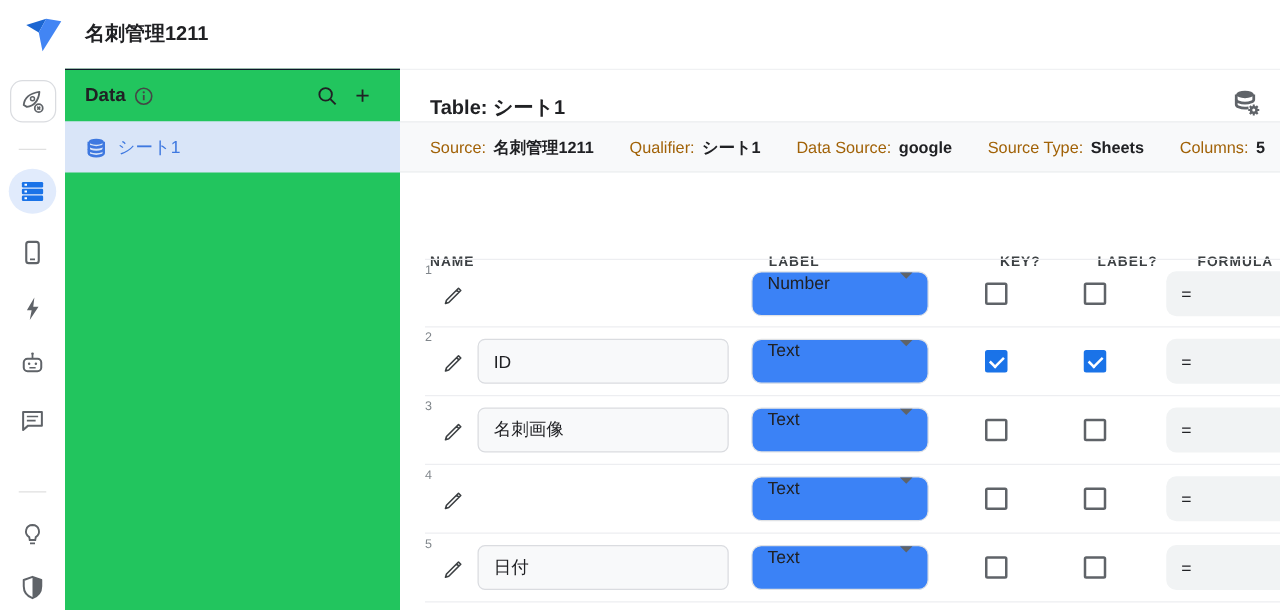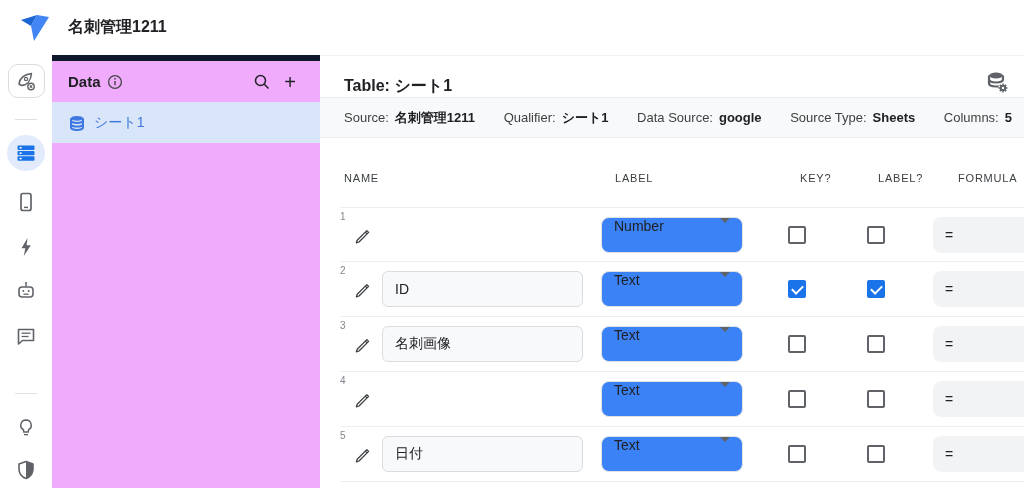--- a/index.html
+++ b/index.html
@@ -29,21 +29,21 @@
   .rail-item.selected { background:#e1ebfc; }
   .ri-data   { margin-top:15px; }
   .ri-phone  { margin-top:13px; }
   .ri-bolt   { margin-top:9px; }
   .ri-robot  { margin-top:8px; }
   .ri-chat   { margin-top:9px; }
   .ri-bulb   { margin-top:16px; }
   .ri-shield { margin-top:6px; }
 
   
-  .datapanel { width:268px; background:#f0abfc; flex-shrink:0; border-top:6px solid #0f172a; }
+  .datapanel { width:268px; background:#22c55e; flex-shrink:0; border-top:1px solid #0f172a; }
   .dp-header { height:41px; display:flex; align-items:center; padding:0 16px; }
   .dp-title { font-size:15px; font-weight:bold; margin-right:6px; }
   .dp-spacer { flex:1; }
   .dp-icon-btn { width:28px; height:28px; display:flex; align-items:center; justify-content:center; cursor:pointer; }
   .plus-glyph { font-size:20px; font-weight:400; color:#202124; line-height:1; }
   .dp-item { height:41px; display:flex; align-items:center; padding-left:16px; background:#d9e5f8; cursor:pointer; }
   .dp-item-label { font-size:14px; color:#3e78e0; margin-left:8px; }
 
   
   .main { flex:1; position:relative; background:#fff; overflow:hidden; border-top:1px solid #f0f1f3; }
@@ -55,26 +55,26 @@
     color:#1a73e8; font-size:14px; font-weight:600; display:flex; align-items:center; cursor:pointer;
     font-family:inherit;
   }
   .dbgear-btn { width:30px; height:30px; margin-left:10px; display:flex; align-items:center; justify-content:center; cursor:pointer; }
 
   .infobar {
     height:41px; background:#f8f9fa; border-top:1px solid #eceef0; border-bottom:1px solid #eceef0;
     display:flex; align-items:center; justify-content:space-between; padding:0 12px 0 24px; font-size:13px;
   }
   .info-pair { white-space:nowrap; }
-  .info-label { color:#404040; margin-right:6px; }
+  .info-label { color:#a16207; margin-right:6px; }
   .info-value { color:#202124; font-weight:bold; }
 
   .grid { position:absolute; top:83px; left:0; right:0; bottom:0; }
   .cols { position:absolute; top:33px; left:0; right:0; height:16px; }
-  .col-h { position:absolute; font-size:11px; font-weight:normal; color:#3c4043; letter-spacing:0.8px; }
+  .col-h { position:absolute; font-size:11px; font-weight:bold; color:#3c4043; letter-spacing:0.8px;margin-top:32px; }
   .col-name    { left:24px; }
   .col-type    { left:295px; }
   .col-key     { left:480px; }
   .col-label   { left:558px;text-align:right; }
   .col-formula { left:638px; }
 
   .rows { position:absolute; top:68px; left:20px; right:0; }
   .trow { position:relative; height:55px; border-bottom:1px solid #edeef1; }
   .trow:first-child { border-top:1px solid #edeef1; }
   .row-num { position:absolute; left:0; top:3px; font-size:10px; color:#80868b; }

